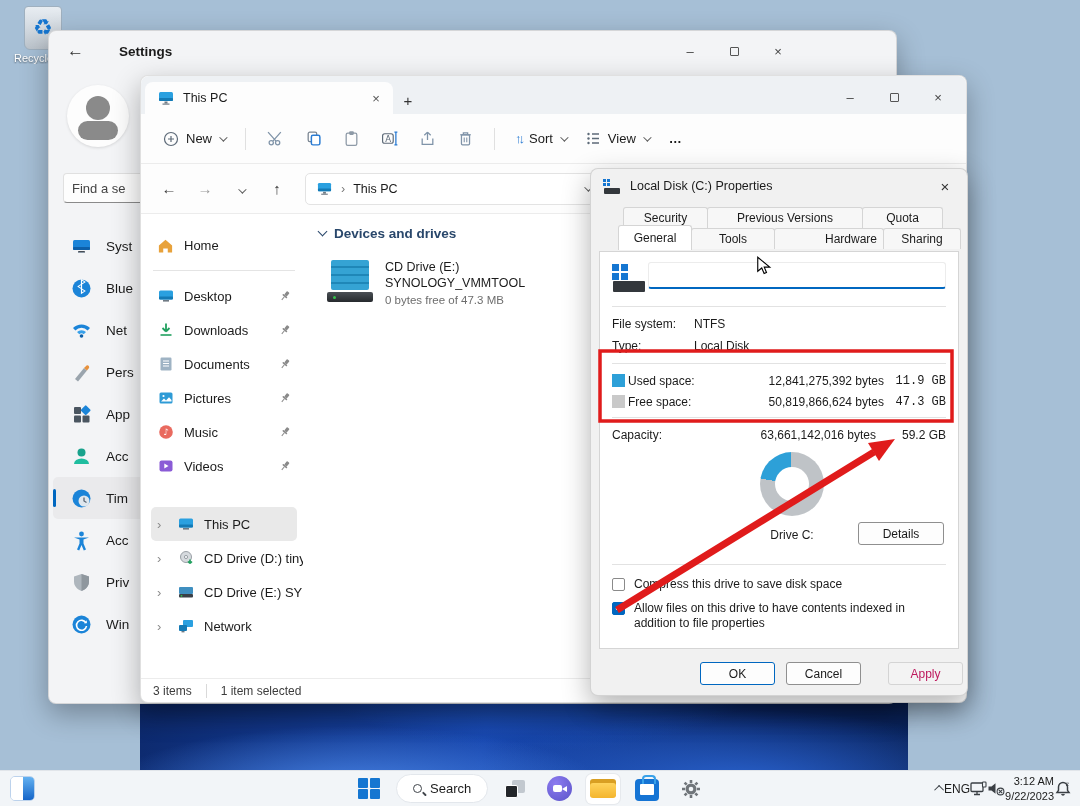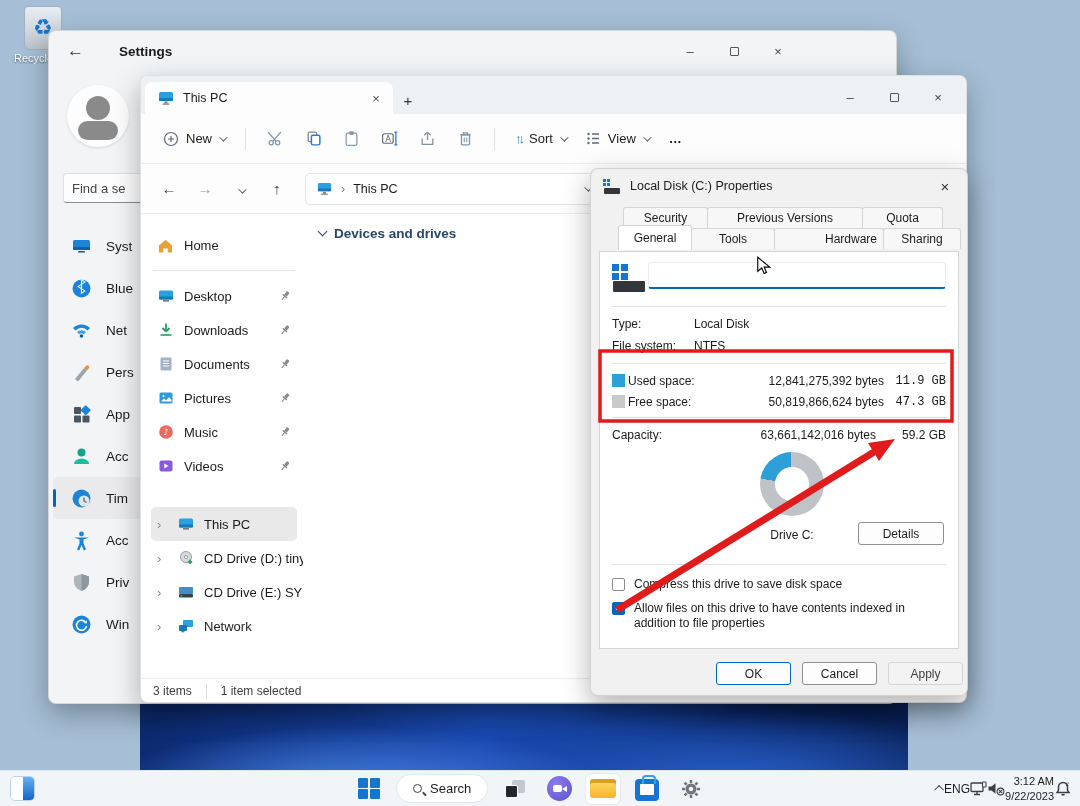--- a/index.html
+++ b/index.html
@@ -141,21 +141,21 @@
   .dcaption{position:absolute;left:120px;top:78px;width:120px;text-align:center;}
   .btn{height:23px;background:#fdfdfd;border:1px solid #8f8f8f;border-radius:3px;font-size:12px;
     display:flex;align-items:center;justify-content:center;font-family:inherit;color:#1b1b1b;}
   .details-btn{position:absolute;right:2px;top:72px;width:86px;}
   .cbrow{display:flex;gap:9px;margin-top:12px;align-items:flex-start;line-height:1.25;}
   .cb{width:13px;height:13px;border:1px solid #8a8a8a;background:#fff;border-radius:2px;flex:0 0 13px;margin-top:1px;}
   .cb.on{background:#0067c0;border-color:#0067c0;color:#fff;font-size:10px;display:flex;align-items:center;justify-content:center;}
   .dlg-buttons{display:flex;justify-content:flex-end;align-items:center;gap:11px;padding:0 4px 0 0;margin-top:13px;}
   .dlg-buttons .btn{width:75px;}
   .btn.default{border:1.5px solid #0067c0;}
-  .btn.disabled{color:#404040;background:#f3f3f3;border-color:#d4d4d4;}
+  .btn.disabled{color:#be185d;background:#f3f3f3;border-color:#d4d4d4;margin-left:16px;}
 
   
   .annot{position:absolute;inset:0;z-index:6;pointer-events:none;}
   .cursor{position:absolute;left:755px;top:256px;z-index:7;pointer-events:none;}
 
   
   .taskbar{position:absolute;left:0;bottom:0;width:1080px;height:36px;background:#f2f5f8;border-top:1px solid #e1e5ea;
     z-index:8;display:flex;align-items:center;}
   .tb-left{position:absolute;left:10px;display:flex;align-items:center;}
   .widgeticon{width:25px;height:25px;border-radius:5px;border:1px solid #bcd2ec;overflow:hidden;display:flex;}
@@ -607,20 +607,31 @@
             </span>
           <span>Network</span>
         </div>
       </div>
 
       <div class="econtent">
         <div class="secthead">
           <span class="chvd"></span>
           <span>Devices and drives</span>
         </div>
+        <div class="driveitem">
+          <div class="syno-icon">
+            <span class="syno-box"></span>
+            <span class="syno-base"></span>
+          </div>
+          <div class="dmeta">
+            <div class="dname">CD Drive (E:)</div>
+            <div class="dname">SYNOLOGY_VMMTOOL</div>
+            <div class="dinfo">0 bytes free of 47.3 MB</div>
+          </div>
+        </div>
       </div>
     </div>
 
     <div class="statusbar">
       <span>3 items</span>
       <span class="sv">1 item selected</span>
     </div>
   </div>
 
   <div class="win dialog">
@@ -661,26 +672,26 @@
               <i></i>
               <i></i>
             </span>
           <span class="mb" style="width:32px;height:11px;left:1px;"></span>
         </span>
         <div class="dfield"></div>
       </div>
       <div class="dhr"></div>
 
       <div class="kv">
+        <span class="k">File system:</span>
+        <span>NTFS</span>
+      </div>
+      <div class="kv">
         <span class="k">Type:</span>
         <span>Local Disk</span>
-      </div>
-      <div class="kv">
-        <span class="k">File system:</span>
-        <span>NTFS</span>
       </div>
       <div class="dhr" style="margin-top:6px;"></div>
 
       <div class="drow">
         <span class="leg" style="background:#2da0d8;"></span>
         <span>Used space:</span>
         <span class="b">12,841,275,392 bytes</span>
         <span class="s">11.9 GB</span>
       </div>
       <div class="drow">

